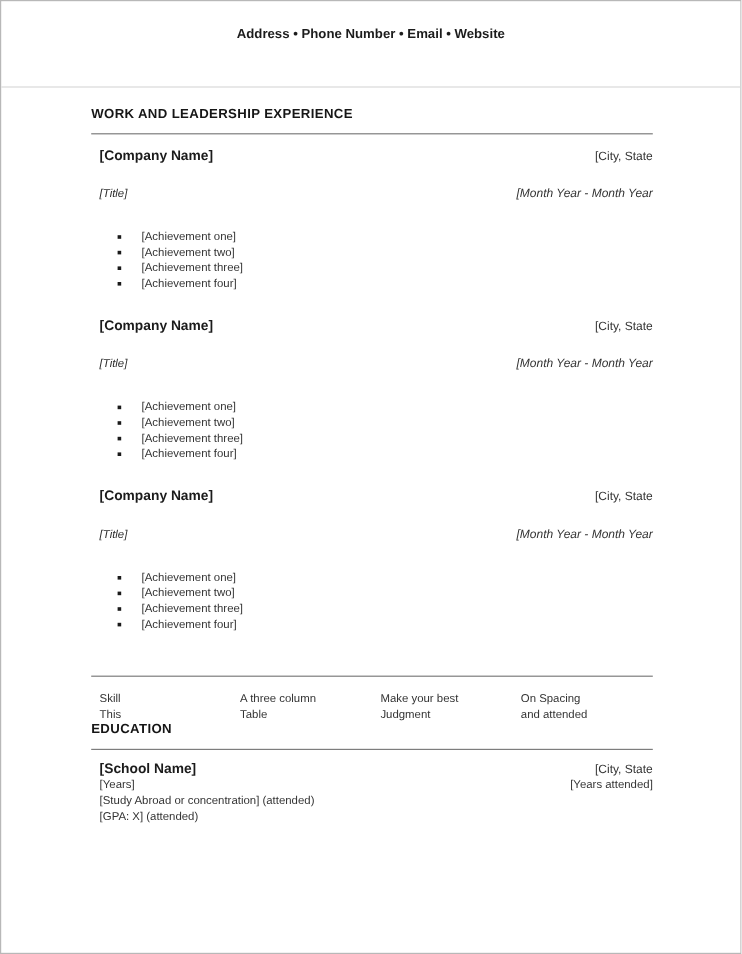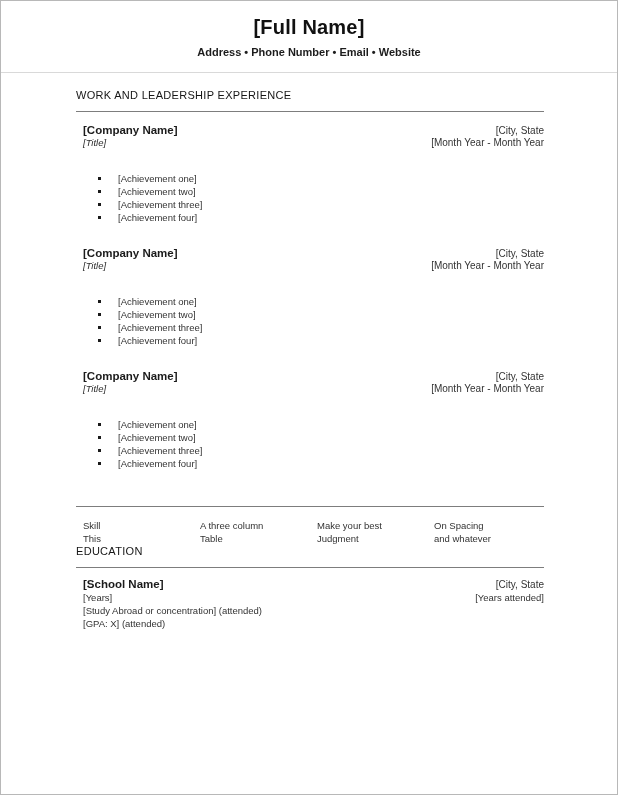--- a/index.html
+++ b/index.html
@@ -37,21 +37,21 @@
   }
   
   .content {
     padding: 0 73px 0 75px;
   }
   section.resume-section { margin-top: 16px; }
   section.skills-section { margin-top: 36px; }
   section.education-section { }
   .sec-title {
     font-size: 11px;
-    font-weight: normal;
+    font-weight: bold;
     color: #161616;
     letter-spacing: 0.3px;
     line-height: 13px;
   }
   .sec-rule {
     border: none;
     border-top: 1px solid #7d7d7d;
     height: 0;
     margin-top: 9px;
   }
@@ -76,23 +76,25 @@
     text-align: left;
   }
   .job-title {
     font-size: 9.5px;
     font-style: italic;
     color: #2e2e2e;
     line-height: 11px;
   }
   .dates {
     font-size: 10px;
+    font-style: italic;
     color: #333333;
     line-height: 11px;
     text-align: right;
+    margin-top: 19px;
   }
   .achievements {
     list-style: none;
     margin-top: 24px;
     padding-left: 14px;
   }
   .achievements li {
     position: relative;
     font-size: 9.5px;
     color: #333333;
@@ -132,21 +134,20 @@
     color: #333333;
     line-height: 13px;
   }
 </style>
 </head>
 <body>
 
 <div class="page">
 
   <header class="doc-header">
-    <div class="full-name">[Full Name]</div>
     <div class="contact-line">Address • Phone Number • Email • Website</div>
   </header>
 
   <main class="content">
 
     <section class="resume-section">
       <h2 class="sec-title">WORK AND LEADERSHIP EXPERIENCE</h2>
       <hr class="sec-rule">
 
       <article class="entry">
@@ -204,21 +205,21 @@
     <section class="skills-section">
       <hr class="sec-rule">
       <div class="skills-table">
         <span class="skills-cell">Skill</span>
         <span class="skills-cell">A three column</span>
         <span class="skills-cell">Make your best</span>
         <span class="skills-cell">On Spacing</span>
         <span class="skills-cell">This</span>
         <span class="skills-cell">Table</span>
         <span class="skills-cell">Judgment</span>
-        <span class="skills-cell">and whatever</span>
+        <span class="skills-cell">and attended</span>
       </div>
     </section>
 
     <section class="education-section">
       <h2 class="sec-title">EDUCATION</h2>
       <hr class="sec-rule">
       <div class="edu-block">
         <div class="entry-row">
           <span class="school">[School Name]</span>
           <span class="loc">[City, State</span>

